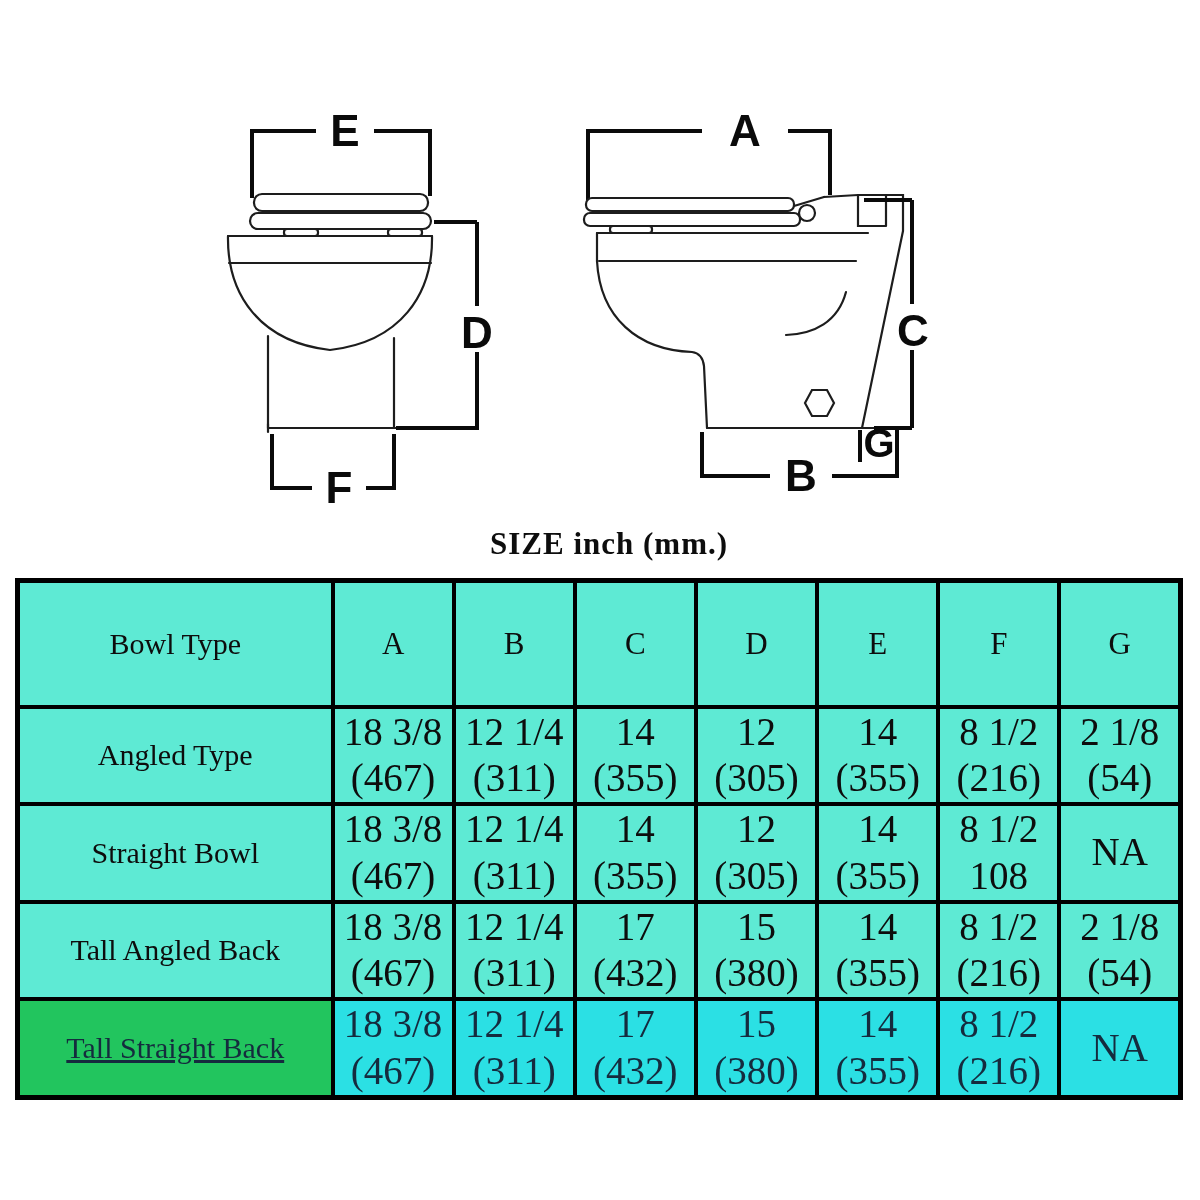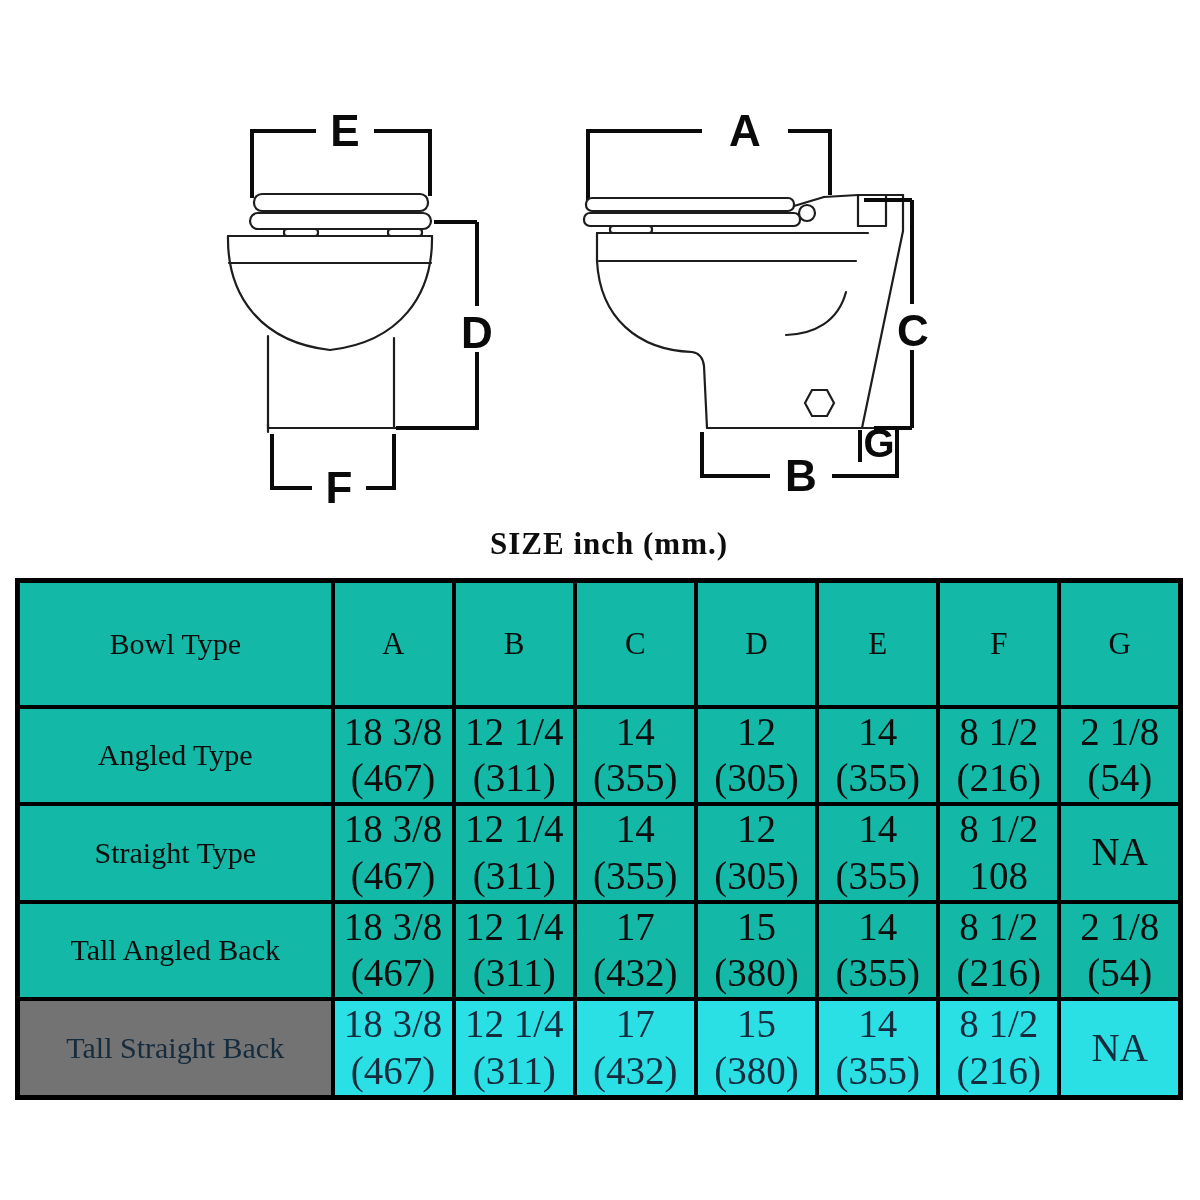--- a/index.html
+++ b/index.html
@@ -12,21 +12,21 @@
   .dim{stroke:#0a0a0a;stroke-width:4;fill:none;stroke-linecap:butt;}
   .dim-label{font-family:"Liberation Sans", sans-serif;font-weight:bold;fill:#0a0a0a;font-size:44px;text-anchor:middle;}
   .dim-label-small{font-family:"Liberation Sans", sans-serif;font-weight:bold;fill:#0a0a0a;font-size:40px;text-anchor:middle;}
 
   .size-title{position:absolute;left:0;top:526px;width:1200px;text-align:center;
     font-size:31px;font-weight:bold;color:#0d0d0d;letter-spacing:1px;padding-left:9px;}
 
   table.size-table{position:absolute;left:15px;top:578px;width:1168px;border-collapse:collapse;
     table-layout:fixed;border:5px solid #000;}
   table.size-table td{border:4px solid #000;text-align:center;vertical-align:middle;
-    padding:0;color:#0d0d0d;background:#14b8a6;}
+    padding:0;color:#0d0d0d;background:#5eead4;}
   tr.hdr{height:126px;}
   tr.data{height:83px;}
   td.rowlabel{font-size:30px;}
   td.hletter{font-size:31px;}
   td.val{font-size:39px;line-height:1.2;}
   .line{display:block;}
   .line:empty{display:none;}
 </style>
 </head>
 <body>
@@ -180,21 +180,21 @@
             <span class="line">8 1/2</span>
             <span class="line">(216)</span>
           </td>
         <td class="val">
             <span class="line">2 1/8</span>
             <span class="line">(54)</span>
           </td>
       </tr>
 
       <tr class="data">
-        <td class="rowlabel">Straight Type</td>
+        <td class="rowlabel">Straight Bowl</td>
         <td class="val">
             <span class="line">18 3/8</span>
             <span class="line">(467)</span>
           </td>
         <td class="val">
             <span class="line">12 1/4</span>
             <span class="line">(311)</span>
           </td>
         <td class="val">
             <span class="line">14</span>
@@ -243,21 +243,21 @@
             <span class="line">8 1/2</span>
             <span class="line">(216)</span>
           </td>
         <td class="val">
             <span class="line">2 1/8</span>
             <span class="line">(54)</span>
           </td>
       </tr>
 
       <tr class="data highlight">
-        <td class="rowlabel" style="background: #737373; color: rgb(21, 43, 62);">Tall Straight Back</td>
+        <td class="rowlabel" style="background: #22c55e; color: rgb(21, 43, 62); text-decoration: underline;">Tall Straight Back</td>
         <td class="val" style="background: rgb(43, 224, 228); color: rgb(21, 43, 62);">
             <span class="line">18 3/8</span>
             <span class="line">(467)</span>
           </td>
         <td class="val" style="background: rgb(43, 224, 228); color: rgb(21, 43, 62);">
             <span class="line">12 1/4</span>
             <span class="line">(311)</span>
           </td>
         <td class="val" style="background: rgb(43, 224, 228); color: rgb(21, 43, 62);">
             <span class="line">17</span>

